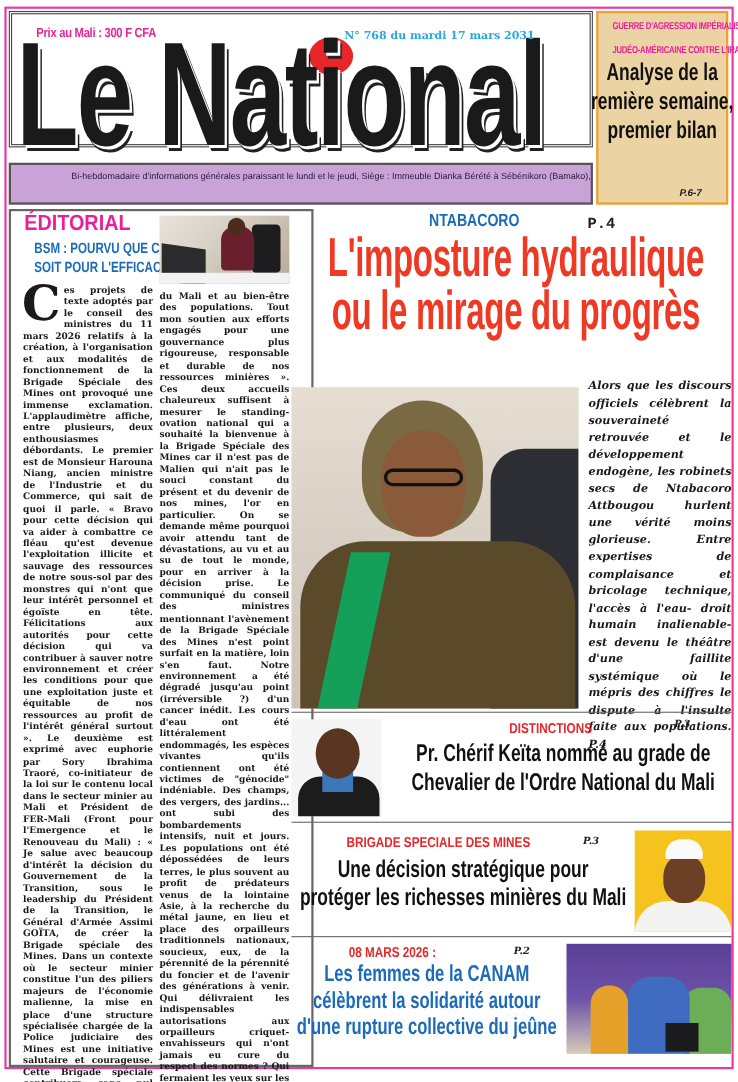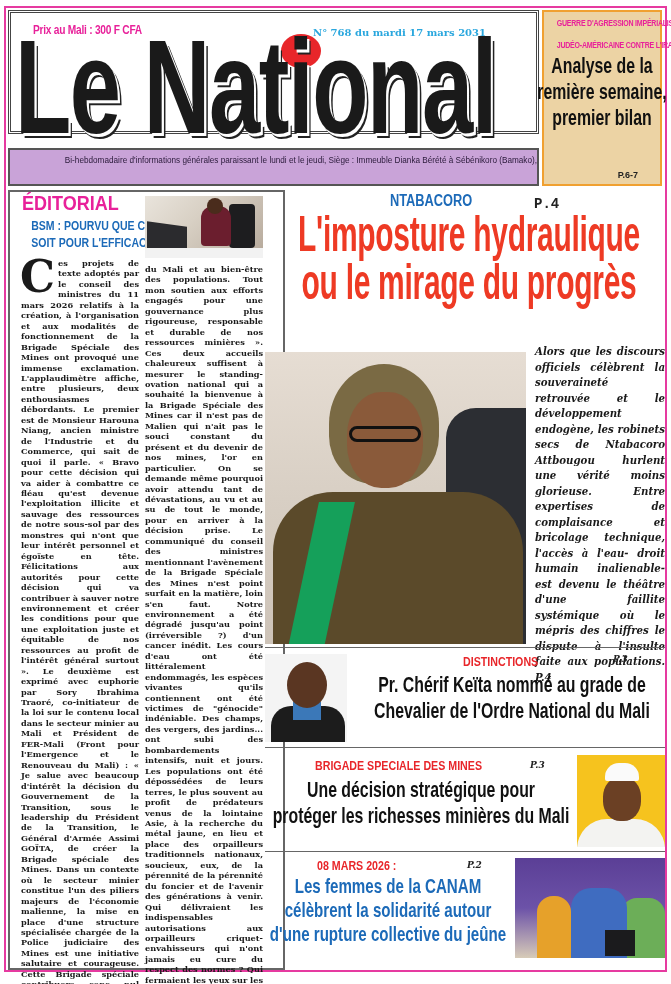--- a/index.html
+++ b/index.html
@@ -15,21 +15,21 @@
   .logo { position: absolute; left: 4px; top: 18px; width: 520px; height: 106px; font-family: "Liberation Sans", sans-serif; font-weight: 900; font-size: 128px; line-height: 106px; color: #1a1a1a; letter-spacing: -2px; transform: scaleX(0.72) scaleY(1.05); transform-origin: left top; text-shadow: 3px 3px 0 #fff, 5px 5px 0 #222; white-space: nowrap; }
   .logo-dot { position: absolute; left: 270px; top: 21px; width: 40px; height: 34px; border-radius: 50%; background: #e8262a; }
 
   .info-bar { position: absolute; left: 8px; top: 148px; width: 531px; height: 38px; background: #c9a3d8; border: 2px solid #555; font-family: "Liberation Sans", sans-serif; font-size: 8.2px; color: #2a1a3a; text-align: right; padding-top: 5px; line-height: 12px; }
 
   
   .teaser { position: absolute; left: 542px; top: 10px; width: 120px; height: 176px; background: #ecd3a4; border: 2px solid #f0a030; text-align: center; padding-top: 4px; }
   .teaser .kicker { font-family: "Liberation Sans", sans-serif; font-weight: 700; font-size: 9px; color: #e8219a; transform: scaleX(0.78); letter-spacing: -0.3px; white-space: nowrap; line-height: 14px; }
   .teaser .kicker + .kicker { margin-top: 8px; }
   .teaser .title { font-family: "Liberation Sans", sans-serif; font-weight: 900; font-size: 22px; line-height: 24px; color: #111; transform: scaleX(0.72); white-space: nowrap; margin-top: 2px; margin-left: -40px; margin-right: -40px; }
-  .teaser .page { position: absolute; right: 22px; bottom: 4px; font-family: "Liberation Sans", sans-serif; font-weight: 700; font-size: 9px; color: #222; }
+  .teaser .page { position: absolute; right: 22px; bottom: 4px; font-family: "Liberation Sans", sans-serif; font-weight: 700; font-size: 9px; color: #222; font-style: italic; }
 
   
   .editorial { position: absolute; left: 8px; top: 190px; width: 277px; height: 780px; border: 2px solid #666; background: #fff; }
   .ed-kicker { position: absolute; left: 12px; top: 0; font-family: "Liberation Sans", sans-serif; font-weight: 900; font-size: 20px; color: #e8219a; transform: scaleX(0.9); transform-origin: left; }
   .ed-title { position: absolute; left: 8px; top: 25px; width: 120px; text-align: center; font-family: "Liberation Sans", sans-serif; font-weight: 900; font-size: 13.5px; line-height: 17px; color: #1c6ab8; transform: scaleX(0.78); transform-origin: center; white-space: nowrap; }
   .ed-photo { position: absolute; left: 135px; top: 4px; width: 118px; height: 62px; background: linear-gradient(135deg, #e9e4dc 0%, #d8d0c4 40%, #b5a89a 100%); overflow: hidden; }
   .ed-photo .monitor { position: absolute; left: 2px; top: 28px; width: 40px; height: 34px; background: #2b2b2e; transform: skewY(8deg); }
   .ed-photo .person { position: absolute; left: 56px; top: 10px; width: 30px; height: 40px; border-radius: 12px 12px 4px 4px; background: #6b1e2e; }
   .ed-photo .head { position: absolute; left: 62px; top: 2px; width: 16px; height: 16px; border-radius: 50%; background: #4a2c1c; }
   .ed-photo .chair { position: absolute; left: 84px; top: 8px; width: 26px; height: 44px; background: #1d1d1f; border-radius: 4px; }

